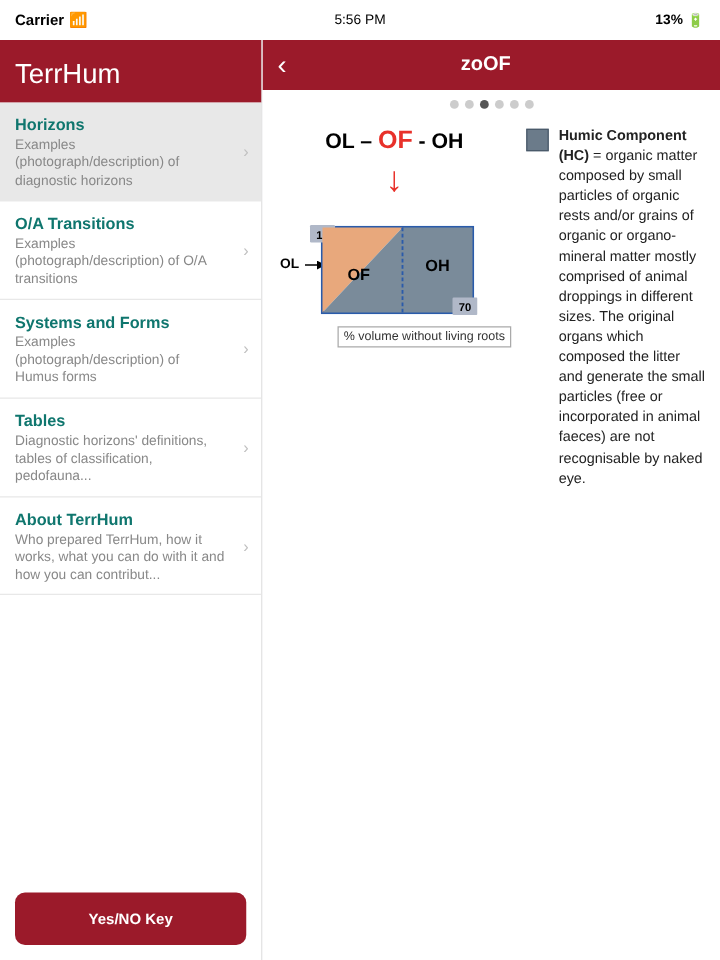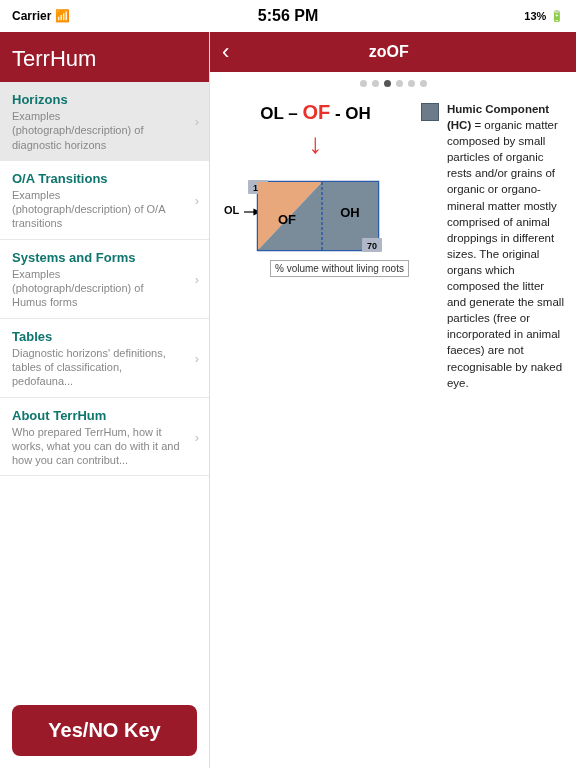--- a/index.html
+++ b/index.html
@@ -11,21 +11,21 @@
       display: flex;
       justify-content: space-between;
       align-items: center;
       padding: 4px 12px;
       font-size: 12px;
       font-weight: 600;
       height: 32px;
       flex-shrink: 0;
     }
     .status-bar .left { display: flex; align-items: center; gap: 4px; }
-    .status-bar .center { position: absolute; left: 50%; transform: translateX(-50%); font-size: 16px; font-weight: 700; }
+    .status-bar .center { position: absolute; left: 50%; transform: translateX(-50%); font-size: 11px; font-weight: 400; }
     .status-bar .right { display: flex; align-items: center; gap: 4px; font-size: 11px; }
 
     
     .app-container {
       display: flex;
       flex: 1;
       overflow: hidden;
     }
 
     
@@ -82,21 +82,21 @@
       padding: 12px;
       flex-shrink: 0;
     }
     .yes-no-btn {
       background: #9b1a2a;
       color: #fff;
       border: none;
       border-radius: 8px;
       width: 100%;
       padding: 14px;
-      font-size: 20px;
+      font-size: 12px;
       font-weight: 600;
       cursor: pointer;
       text-align: center;
     }
 
     
     .main-panel {
       flex: 1;
       display: flex;
       flex-direction: column;

